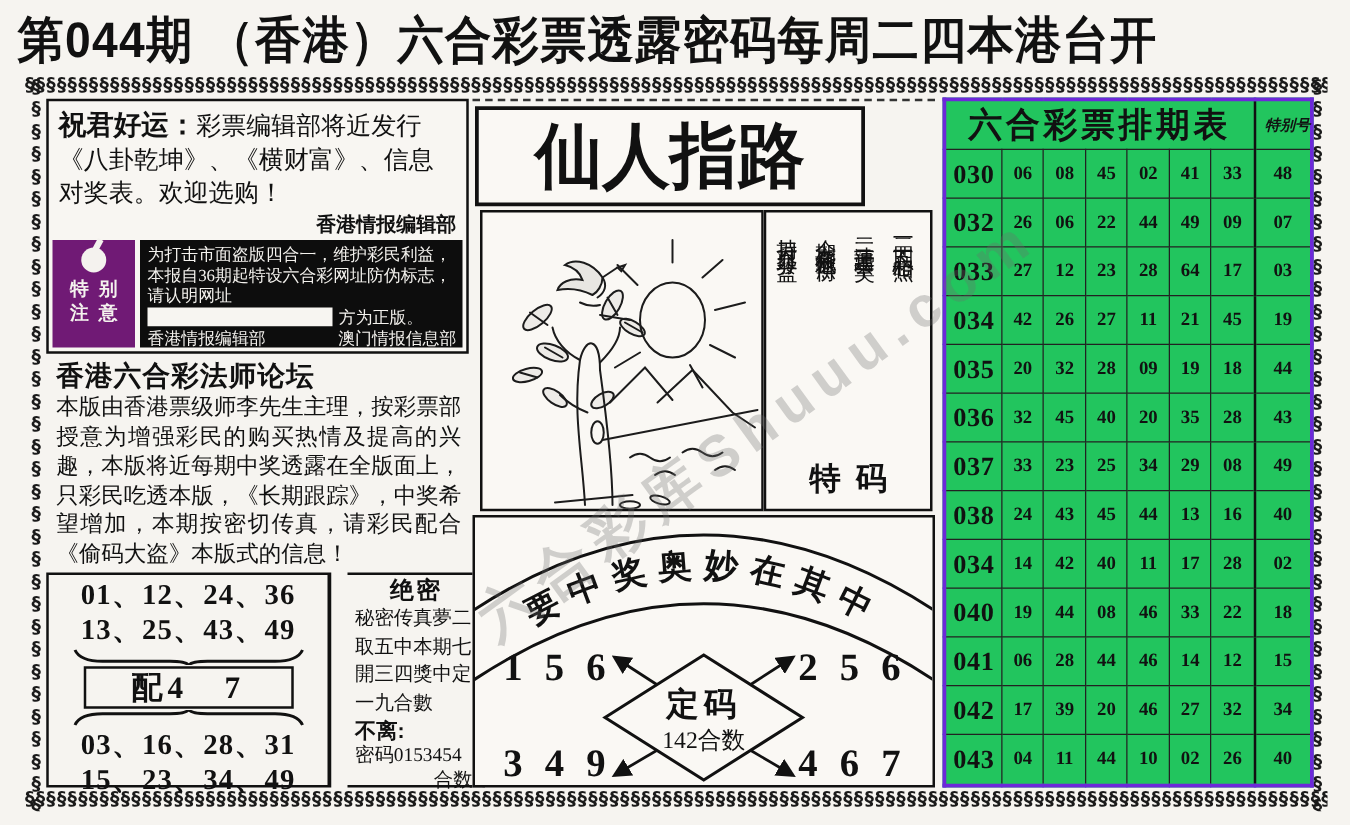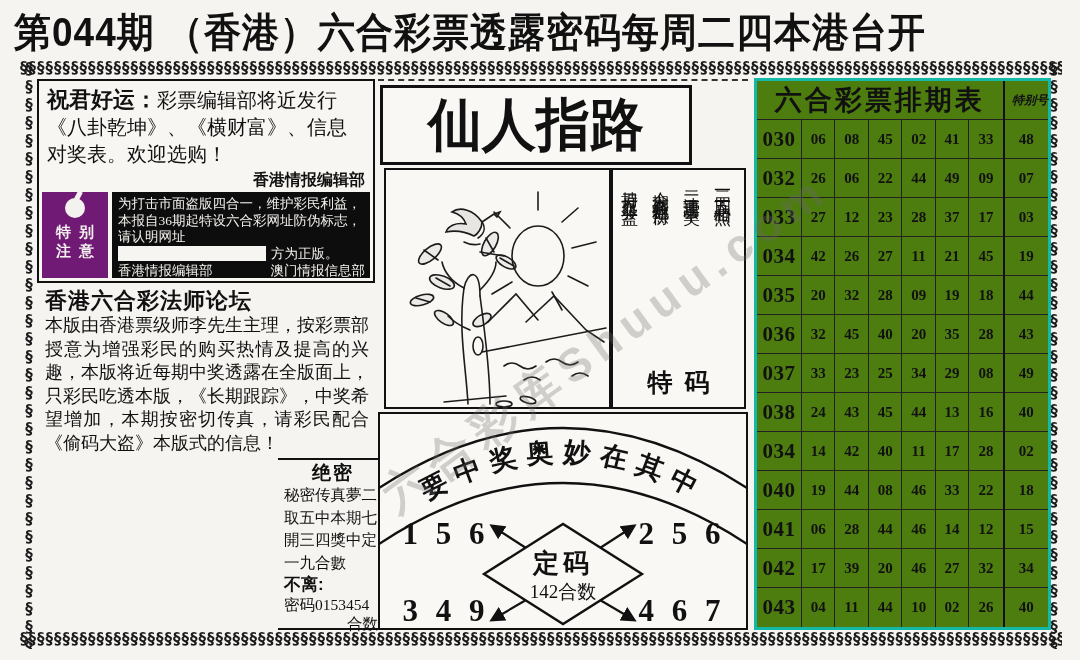--- a/index.html
+++ b/index.html
@@ -64,21 +64,21 @@
   .verse-box { position:absolute; left:611px; top:168px; width:135px; height:241px; border:2px solid #111; border-left:2px solid #111; background:#faf8f4; }
   .verse { position:absolute; top:8px; right:6px; height:185px; writing-mode:vertical-rl; text-orientation:upright;
     font-size:17px; letter-spacing:3px; line-height:31px; font-weight:500; }
   .special-label { position:absolute; bottom:8px; left:0; width:100%; text-align:center;
     font-size:25px; font-weight:bold; letter-spacing:12px; text-indent:12px; }
 
   .arc-box { position:absolute; left:378px; top:412px; width:370px; height:218px; border:2px solid #111; background:#faf8f4; overflow:hidden; }
 
   
   .sched { position:absolute; left:754px; top:78px; width:297px; height:552px; }
-  table.sched-t { width:100%; height:100%; border-collapse:collapse; border:3px solid #14b8a6; background:#4d7c0f; }
+  table.sched-t { width:100%; height:100%; border-collapse:collapse; border:3px solid #6d28d9; background:#22c55e; }
   .sched-t td { border:1px solid #222; text-align:center; font-size:15px; font-weight:bold; padding:0; }
   .sched-t td.period { font-size:21px; width:46px; letter-spacing:0.5px; }
   .sched-t td.special { border-left:2px solid #111; width:46px; }
   .sched-t td.t-title { font-size:27px; font-weight:bold; letter-spacing:3px; height:40px; }
   .sched-t td.t-special { font-size:12px; font-style:italic; letter-spacing:0;text-align:right; }
 
   
   .wm { position:absolute; color:rgba(110,110,110,0.30); pointer-events:none; z-index:5;
     font-size:46px; font-weight:bold; letter-spacing:8px; white-space:nowrap;
     font-family:"Liberation Sans",sans-serif; }
@@ -118,20 +118,33 @@
         </div>
       </div>
     </div>
   </div>
 
   <div class="forum">
     <h2>香港六合彩法师论坛</h2>
     <p>本版由香港票级师李先生主理，按彩票部授意为增强彩民的购买热情及提高的兴趣，本版将近每期中奖透露在全版面上，只彩民吃透本版，《长期跟踪》，中奖希望增加，本期按密切传真，请彩民配合《偷码大盗》本版式的信息！</p>
   </div>
 
+  <div class="numbox">
+    <div class="numline">01、12、24、36</div>
+    <div class="numline">13、25、43、49</div>
+    <svg class="brace" width="190" height="14" viewBox="0 0 190 14">
+      <path d="M4,2 Q8,11 26,11 L80,11 Q92,11 95,14 Q98,11 110,11 L164,11 Q182,11 186,2" fill="none" stroke="#111" stroke-width="2.4"></path>
+    </svg>
+    <div class="pairbox">配4　7</div>
+    <svg class="brace" width="190" height="14" viewBox="0 0 190 14">
+      <path d="M4,12 Q8,3 26,3 L80,3 Q92,3 95,0 Q98,3 110,3 L164,3 Q182,3 186,12" fill="none" stroke="#111" stroke-width="2.4"></path>
+    </svg>
+    <div class="numline">03、16、28、31</div>
+    <div class="numline">15、23、34、49</div>
+  </div>
 
   <div class="secret">
     <div class="s-title">绝密</div>
     <div id="secret-lines">
         <div class="s-line">秘密传真夢二</div>
         <div class="s-line">取五中本期七</div>
         <div class="s-line">開三四獎中定</div>
         <div class="s-line">一九合數</div>
       </div>
     <div class="s-label">不离:</div>
@@ -250,21 +263,21 @@
             <td>49</td>
             <td>09</td>
             <td class="special">07</td>
           </tr>
           <tr>
             <td class="period">033</td>
             <td>27</td>
             <td>12</td>
             <td>23</td>
             <td>28</td>
-            <td>37</td>
+            <td>64</td>
             <td>17</td>
             <td class="special">03</td>
           </tr>
           <tr>
             <td class="period">034</td>
             <td>42</td>
             <td>26</td>
             <td>27</td>
             <td>11</td>
             <td>21</td>

